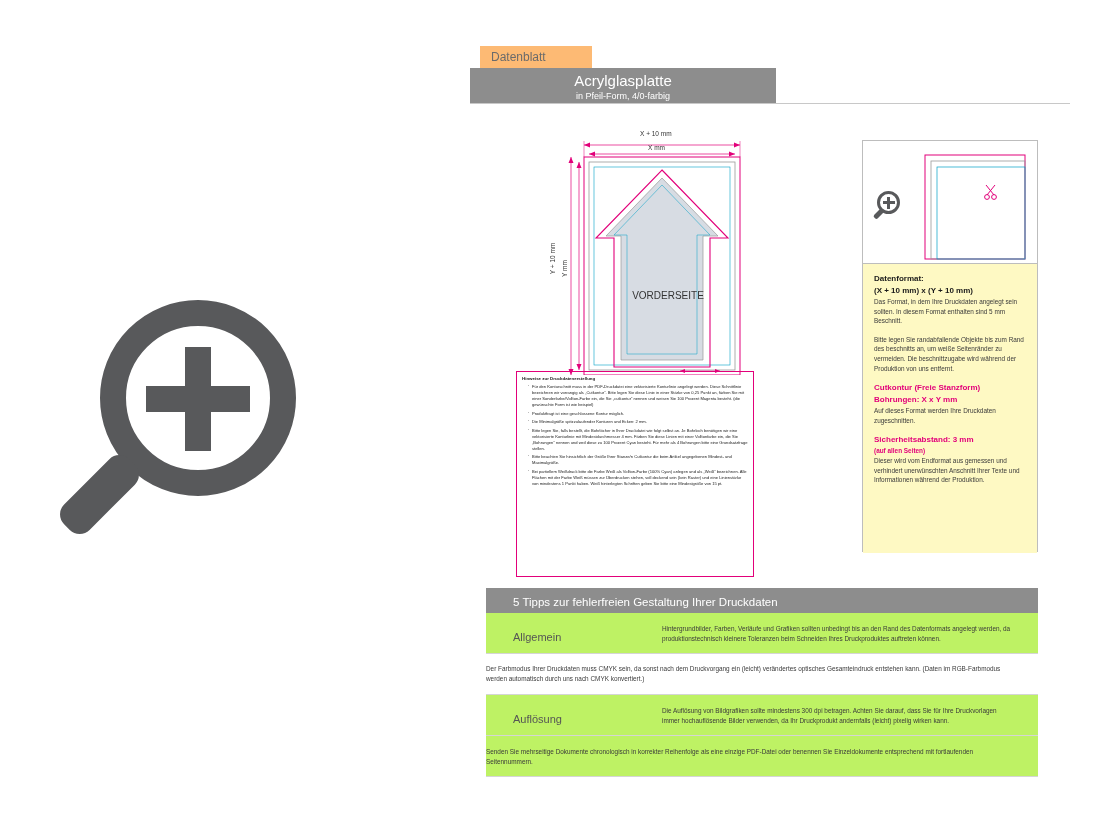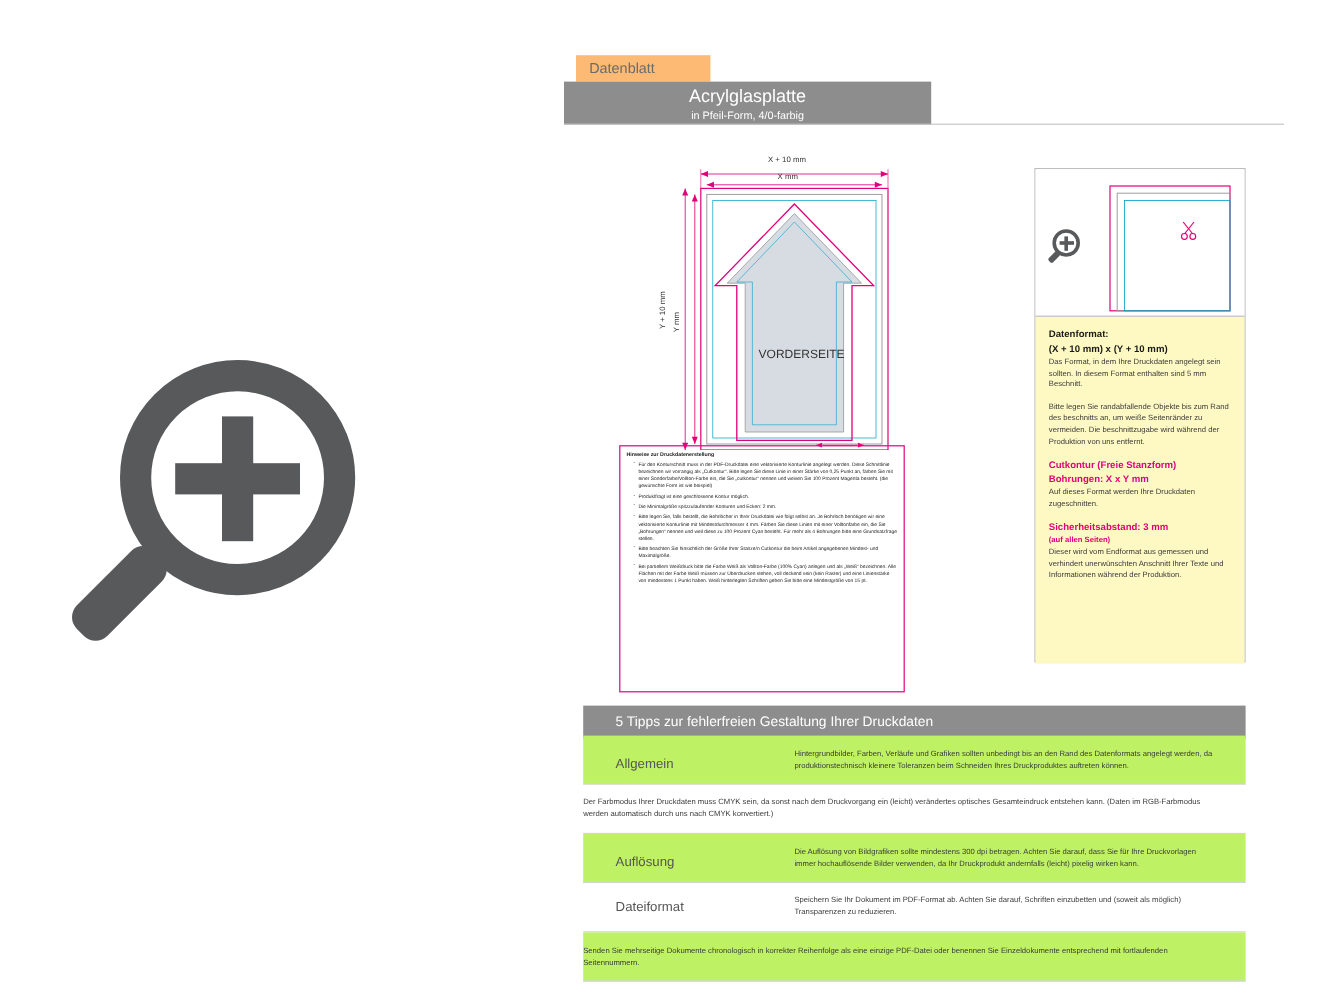--- a/index.html
+++ b/index.html
@@ -429,20 +429,16 @@
     <div class="tip-label">Allgemein</div>
     <div class="tip-text">Hintergrundbilder, Farben, Verläufe und Grafiken sollten unbedingt bis an den Rand des Datenformats angelegt werden, da produktionstechnisch kleinere Toleranzen beim Schneiden Ihres Druckproduktes auftreten können.</div>
   </div>
   <div class="tip-row plain">
     <div class="tip-text">Der Farbmodus Ihrer Druckdaten muss CMYK sein, da sonst nach dem Druckvorgang ein (leicht) verändertes optisches Gesamteindruck entstehen kann. (Daten im RGB-Farbmodus werden automatisch durch uns nach CMYK konvertiert.)</div>
   </div>
   <div class="tip-row shaded">
     <div class="tip-label">Auflösung</div>
     <div class="tip-text">Die Auflösung von Bildgrafiken sollte mindestens 300 dpi betragen. Achten Sie darauf, dass Sie für Ihre Druckvorlagen immer hochauflösende Bilder verwenden, da Ihr Druckprodukt andernfalls (leicht) pixelig wirken kann.</div>
   </div>
-  <div class="tip-row plain">
-    <div class="tip-label">Dateiformat</div>
-    <div class="tip-text">Speichern Sie Ihr Dokument im PDF-Format ab. Achten Sie darauf, Schriften einzubetten und (soweit als möglich) Transparenzen zu reduzieren.</div>
-  </div>
   <div class="tip-row shaded">
     <div class="tip-text">Senden Sie mehrseitige Dokumente chronologisch in korrekter Reihenfolge als eine einzige PDF-Datei oder benennen Sie Einzeldokumente entsprechend mit fortlaufenden Seitennummern.</div>
   </div>
 </div>
 
 </body></html>

